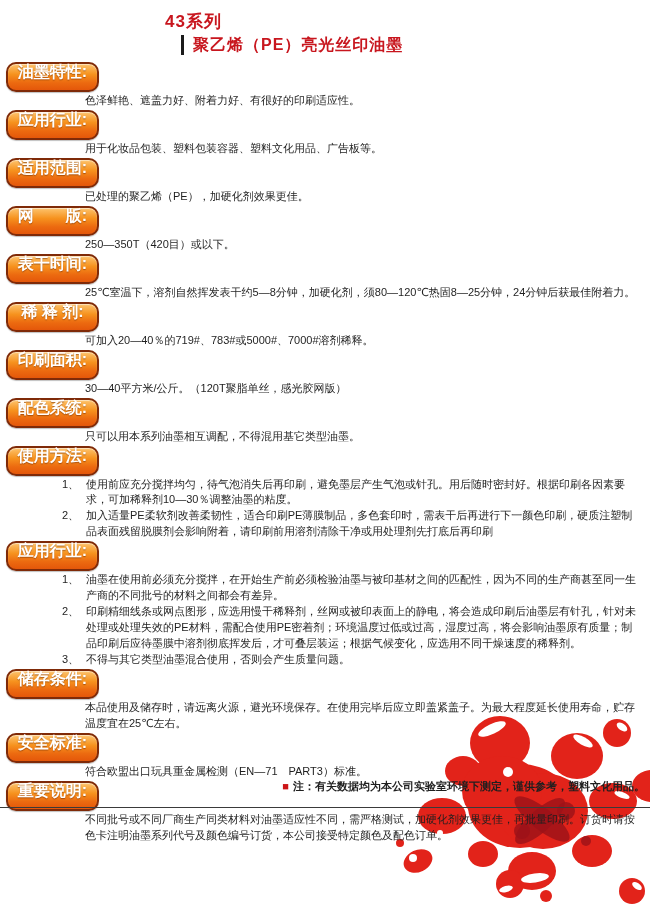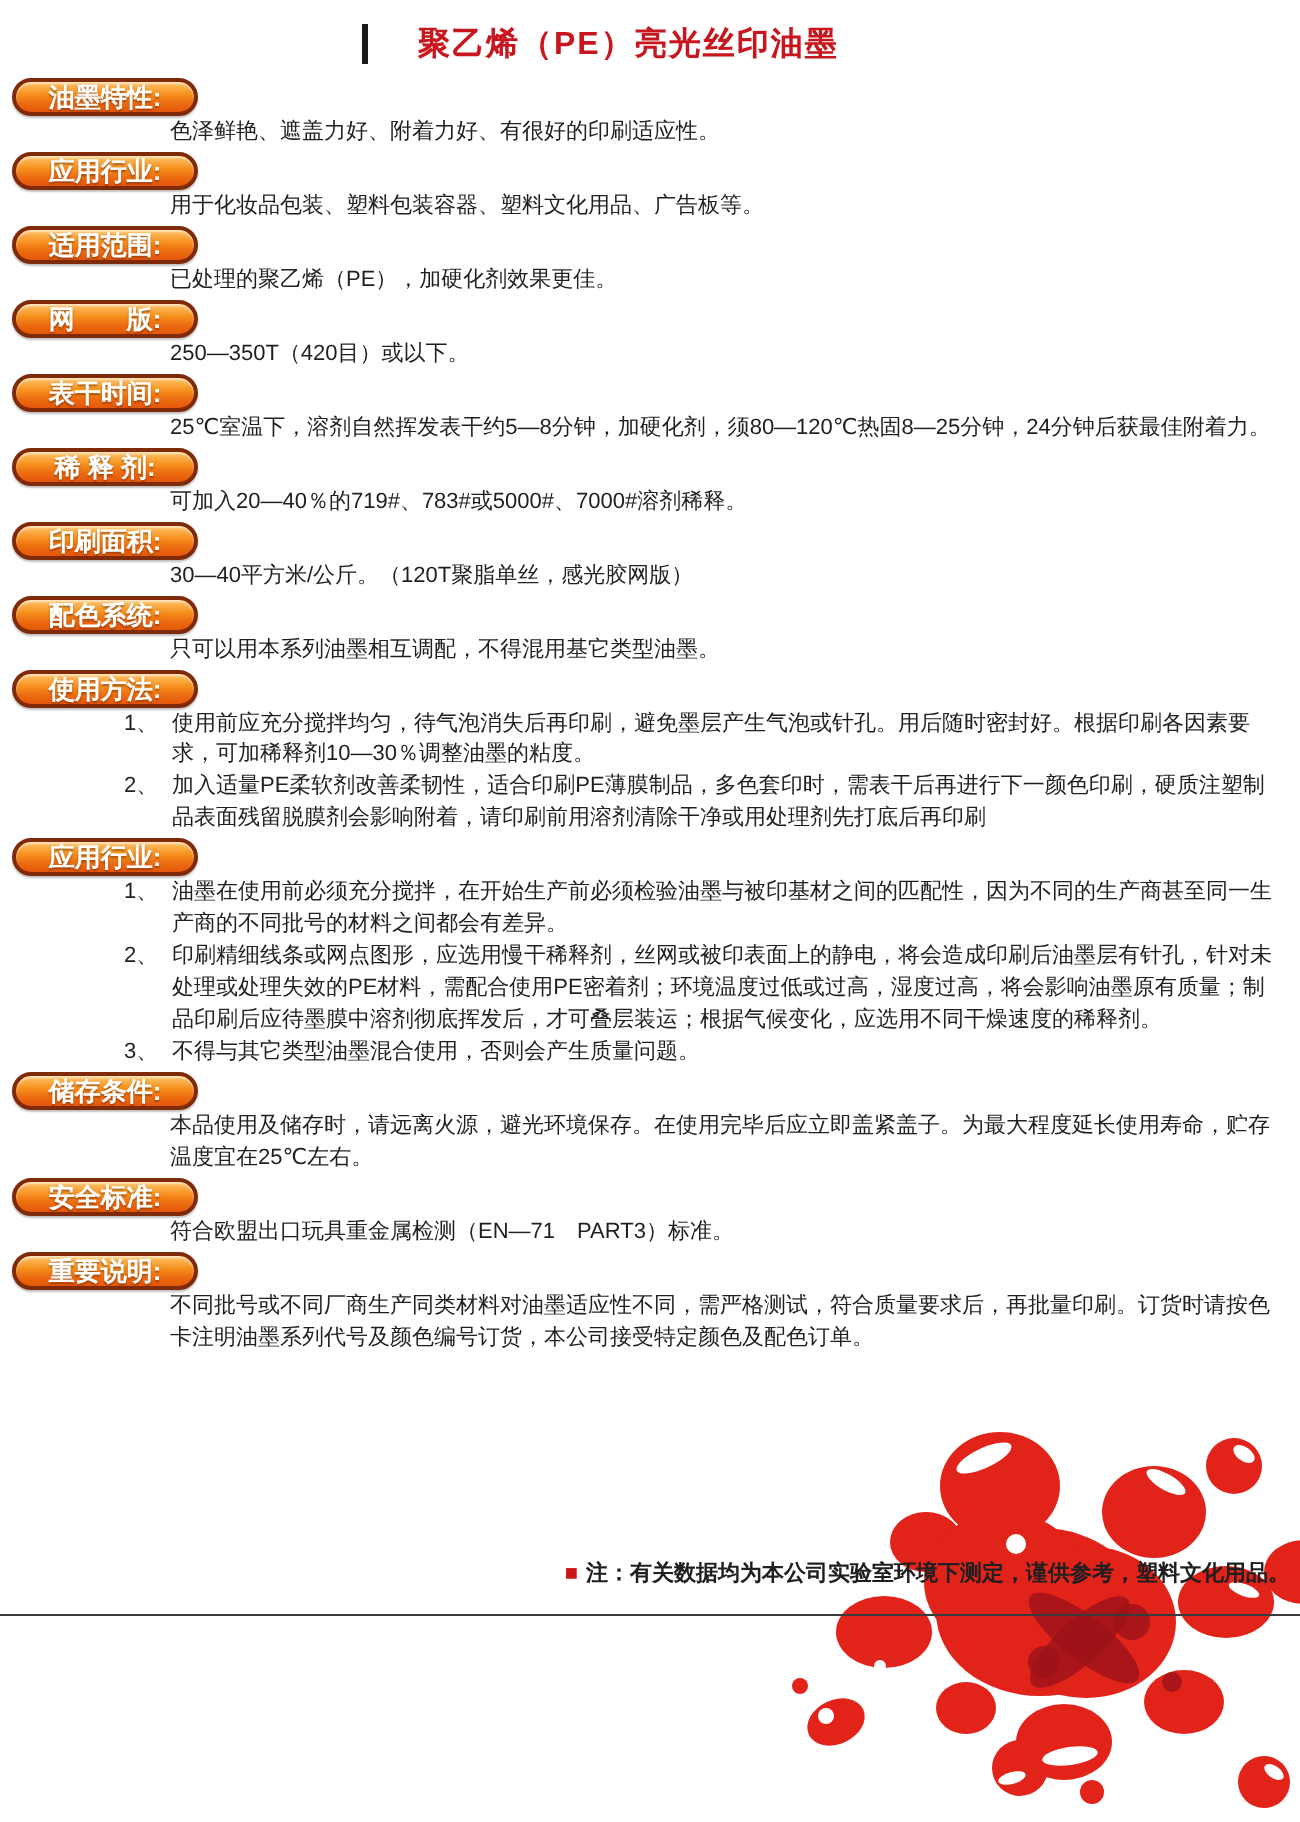--- a/index.html
+++ b/index.html
@@ -5,32 +5,32 @@
   * { margin:0; padding:0; box-sizing:border-box; }
   html,body { background:#e9e9e9; }
   body { font-family:"Liberation Sans","DejaVu Sans",sans-serif; }
   .page {
     position:relative; width:650px; height:911px; margin:0 auto;
     background:#fff; overflow:hidden; color:#1f1f1f;
   }
   
   header { padding:10px 0 2px 165px; }
   .series { font-size:17px; font-weight:bold; color:#c8161e; letter-spacing:1px; }
-  .title-row { display:flex; align-items:flex-start; margin:2px 0 0 16px;gap:16px; }
+  .title-row { display:flex; align-items:flex-start; margin:2px 0 0 16px; }
   .tbar { width:3px; height:20px; background:#1b1b1b; margin-right:9px; }
   .main-title { font-size:16px; font-weight:bold; color:#c8161e; letter-spacing:1px; }
   
   main { padding:4px 4px 0 6px; position:relative; z-index:2; }
   .sec { margin-bottom:0; }
   .pill {
-    display:block; width:93px; height:19px; line-height:15px;
+    display:block; width:93px; height:30px; line-height:15px;
     border:2px solid #7f2a08; border-radius:10px;
     background:linear-gradient(180deg,#fdc46e 0%,#f6921e 40%,#ec6a10 72%,#e4570a 100%);
     box-shadow:inset 0 1px 1px rgba(255,255,255,.55), 0 1px 1px rgba(0,0,0,.25);
-    color:#fff; font-weight:bold; font-size:13px; text-align:center;
+    color:#fff; font-weight:bold; font-size:16px; text-align:center;
     text-shadow:0 1px 1px rgba(110,40,0,.55);
   }
   .txt { margin:1px 8px 1px 79px; font-size:11px; line-height:1.45; }
   .list { margin:1px 8px 1px 56px; }
   .li { display:flex; }
   .num { flex:0 0 24px; font-size:11px; line-height:1.45; }
   .itxt { font-size:11px; line-height:1.45; }
   
   .footnote {
     position:absolute; top:779px; right:5px; z-index:3;
@@ -42,20 +42,21 @@
   .footer { position:absolute; left:0; top:836px; width:650px; height:50px; z-index:3; font-weight:bold; }
   
   .splat { position:absolute; right:0; bottom:0; width:280px; height:220px; z-index:1; }
 </style>
 </head>
 <body>
 
 <div class="page">
 
   <header>
+    <div class="series">43系列</div>
     <div class="title-row">
       <span class="tbar"></span>
       <span class="main-title">聚乙烯（PE）亮光丝印油墨</span>
     </div>
   </header>
 
   <main>
 
     <section class="sec">
       <div class="pill">油墨特性:</div>
@@ -135,21 +136,21 @@
     </section>
 
     <section class="sec">
       <div class="pill">安全标准:</div>
       <p class="txt">符合欧盟出口玩具重金属检测（EN—71　PART3）标准。</p>
     </section>
 
 
     <section class="sec">
       <div class="pill">重要说明:</div>
-      <p class="txt">不同批号或不同厂商生产同类材料对油墨适应性不同，需严格测试，符合质量要求后，再批量印刷。订货时请按色卡注明油墨系列代号及颜色编号订货，本公司接受特定颜色及配色订单。</p>
+      <p class="txt">不同批号或不同厂商生产同类材料对油墨适应性不同，需严格测试，加硬化剂效果更佳，再批量印刷。订货时请按色卡注明油墨系列代号及颜色编号订货，本公司接受特定颜色及配色订单。</p>
     </section>
 
   </main>
 
   <svg class="splat" viewBox="0 0 280 220" xmlns="http://www.w3.org/2000/svg">
     <g fill="#e2231a">
       <ellipse cx="130" cy="52" rx="30" ry="27"></ellipse>
       <ellipse cx="93" cy="80" rx="18" ry="15"></ellipse>
       <ellipse cx="72" cy="125" rx="24" ry="18"></ellipse>
       <ellipse cx="207" cy="65" rx="26" ry="23"></ellipse>

